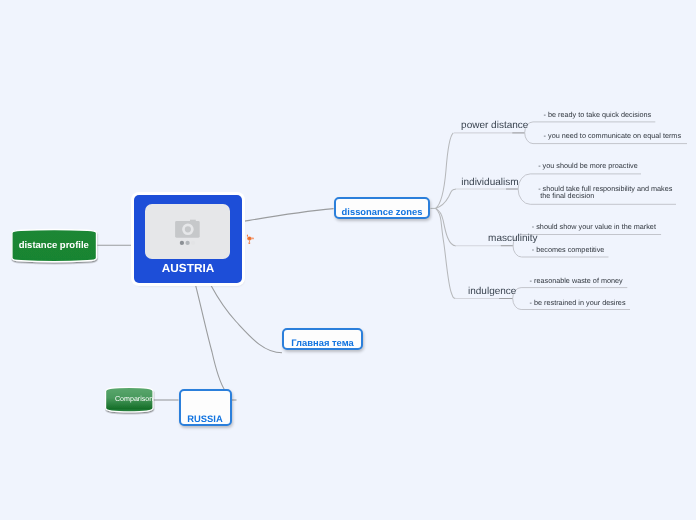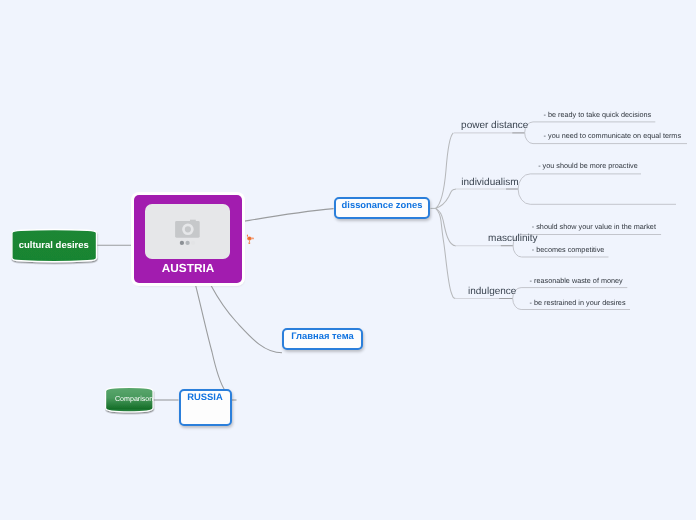--- a/index.html
+++ b/index.html
@@ -3,28 +3,28 @@
 <meta charset="utf-8">
 <style>
   html,body{margin:0;padding:0;}
   body{width:696px;height:520px;background:#f0f4fd;overflow:hidden;
        font-family:"Liberation Sans","DejaVu Sans",sans-serif;position:relative;
        -webkit-font-smoothing:antialiased;text-rendering:geometricPrecision;}
   #stage{position:absolute;left:0;top:0;width:696px;height:520px;opacity:0.9999;}
   svg.layer{position:absolute;left:0;top:0;width:696px;height:520px;}
   .node{position:absolute;box-sizing:border-box;}
 
-  .central{left:134px;top:195px;width:108px;height:88px;background:#a21caf;border-radius:5px;
+  .central{left:134px;top:195px;width:108px;height:88px;background:#1d4ed8;border-radius:5px;
            box-shadow:0 0 0 3px #ffffff, 1px 2px 3px rgba(0,0,0,.30);}
   .thumb{position:absolute;left:11px;top:9px;width:85px;height:55px;background:#e6e7e9;border-radius:7px;}
   .ctitle{position:absolute;left:0;right:0;top:66px;text-align:center;color:#fff;
           font-weight:bold;font-size:11.8px;line-height:14px;letter-spacing:0px;}
 
   .bnode{background:#fdfdfd;border:2.1px solid #2b7fdb;border-radius:5px;color:#1274e0;
-         font-weight:bold;display:flex;align-items:flex-start;justify-content:center;
+         font-weight:bold;display:flex;align-items:flex-end;justify-content:center;
          box-shadow:1px 2px 3px rgba(0,0,0,.22);white-space:nowrap;}
 
   .gtext{position:absolute;left:0;right:0;text-align:center;color:#fff;z-index:2;}
 
   .leaf{position:absolute;color:#31373f;white-space:pre;font-size:7.25px;line-height:7.4px;}
   .branch{position:absolute;color:#39434f;white-space:nowrap;font-size:10px;line-height:8px;}
 </style>
 </head>
 <body>
 
@@ -105,21 +105,21 @@
       <circle cx="42.9" cy="25.3" r="4.45" fill="none" stroke="#e6e7e9" stroke-width="2.7"></circle>
       <circle cx="36.9" cy="38.9" r="2.15" fill="#8c9095"></circle>
       <circle cx="42.6" cy="38.9" r="2.15" fill="#b2b6ba"></circle>
       <circle cx="48.1" cy="38.9" r="2.15" fill="#e3e4e6"></circle>
     </svg>
   </div>
   <div class="ctitle">AUSTRIA</div>
 </div>
 
 <div class="node" style="left:13.2px;top:240px;width:81.2px;height:12px;line-height:12px;">
-  <div class="gtext" style="font-size:9.5px;font-weight:bold;">cultural desires</div>
+  <div class="gtext" style="font-size:9.5px;font-weight:bold;">distance profile</div>
 </div>
 <div class="node" style="left:105.6px;top:394px;width:57px;height:10px;line-height:10px;">
   <div class="gtext" style="font-size:7.1px;">Comparison</div>
 </div>
 
 <div class="node bnode" style="left:334px;top:197px;width:96px;height:22px;font-size:9.4px;">
   <span>dissonance zones</span>
 </div>
 <div class="node bnode" style="left:282px;top:328px;width:81px;height:22px;font-size:9.4px;">
   <span>Главная тема</span>
@@ -129,20 +129,22 @@
 </div>
 
 <div class="branch" style="left:461.1px;top:121.7px;">power distance</div>
 <div class="branch" style="left:461.3px;top:179.2px;">individualism</div>
 <div class="branch" style="left:461.1px;top:235.0px;padding-left:27px;">masculinity</div>
 <div class="branch" style="left:468px;top:288.3px;text-align:right;">indulgence</div>
 
 <div class="leaf" style="left:543.6px;top:111.2px;">- be ready to take quick decisions</div>
 <div class="leaf" style="left:543.6px;top:131.9px;">- you need to communicate on equal terms</div>
 <div class="leaf" style="left:538.2px;top:162.0px;">- you should be more proactive</div>
+<div class="leaf" style="left:538.2px;top:185.0px;">- should take full responsibility and makes
+ the final decision</div>
 <div class="leaf" style="left:531.8px;top:223.0px;">- should show your value in the market</div>
 <div class="leaf" style="left:531.8px;top:246.4px;">- becomes competitive</div>
 <div class="leaf" style="left:529.6px;top:276.7px;">- reasonable waste of money</div>
 <div class="leaf" style="left:529.6px;top:298.7px;">- be restrained in your desires</div>
 
 <svg class="node" style="left:244px;top:229px;width:13px;height:17px;" viewBox="0 0 13 17">
   <g fill="#f0824c">
     <rect x="2.9" y="5.6" width="1.1" height="2.1" rx="0.4" fill="#ef7b42"></rect>
     <ellipse cx="5.4" cy="9.4" rx="2.3" ry="2.0" fill="#f08349"></ellipse>
     <ellipse cx="5.5" cy="9.4" rx="1.2" ry="1.3" fill="#ea6b2b"></ellipse>

